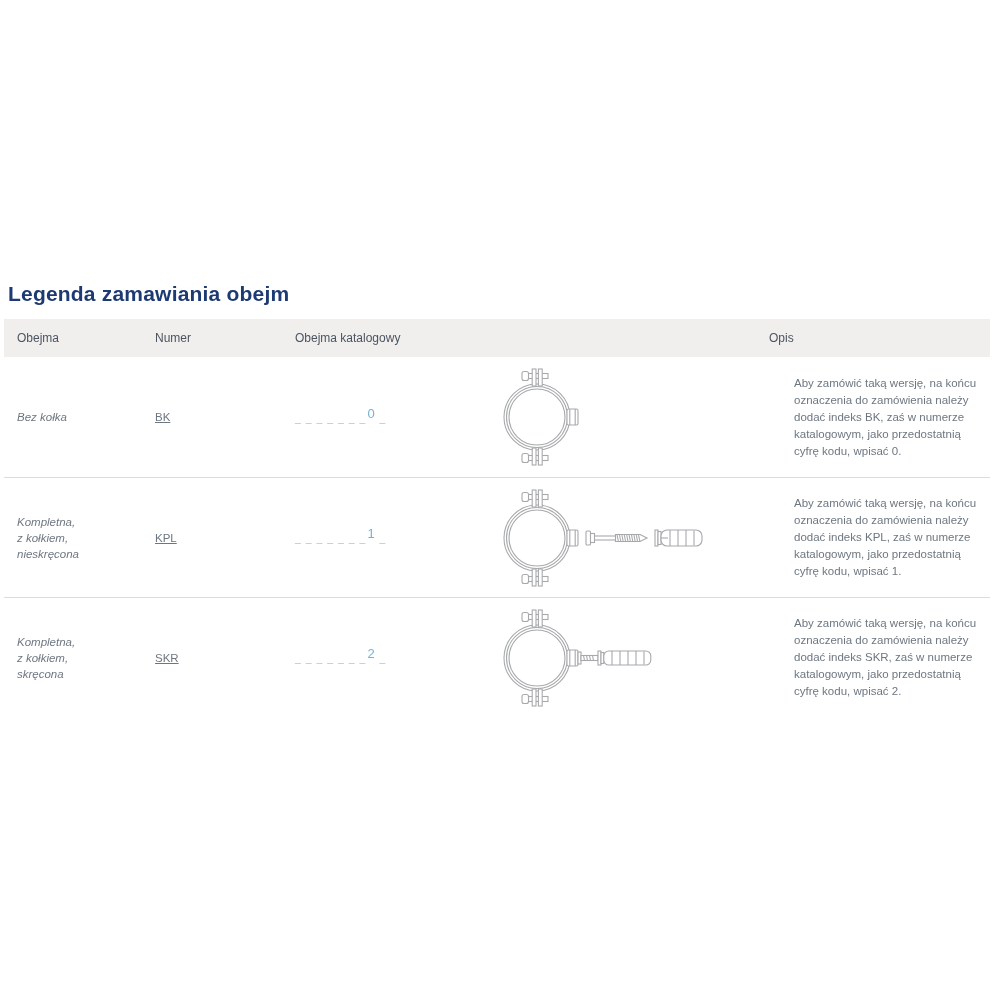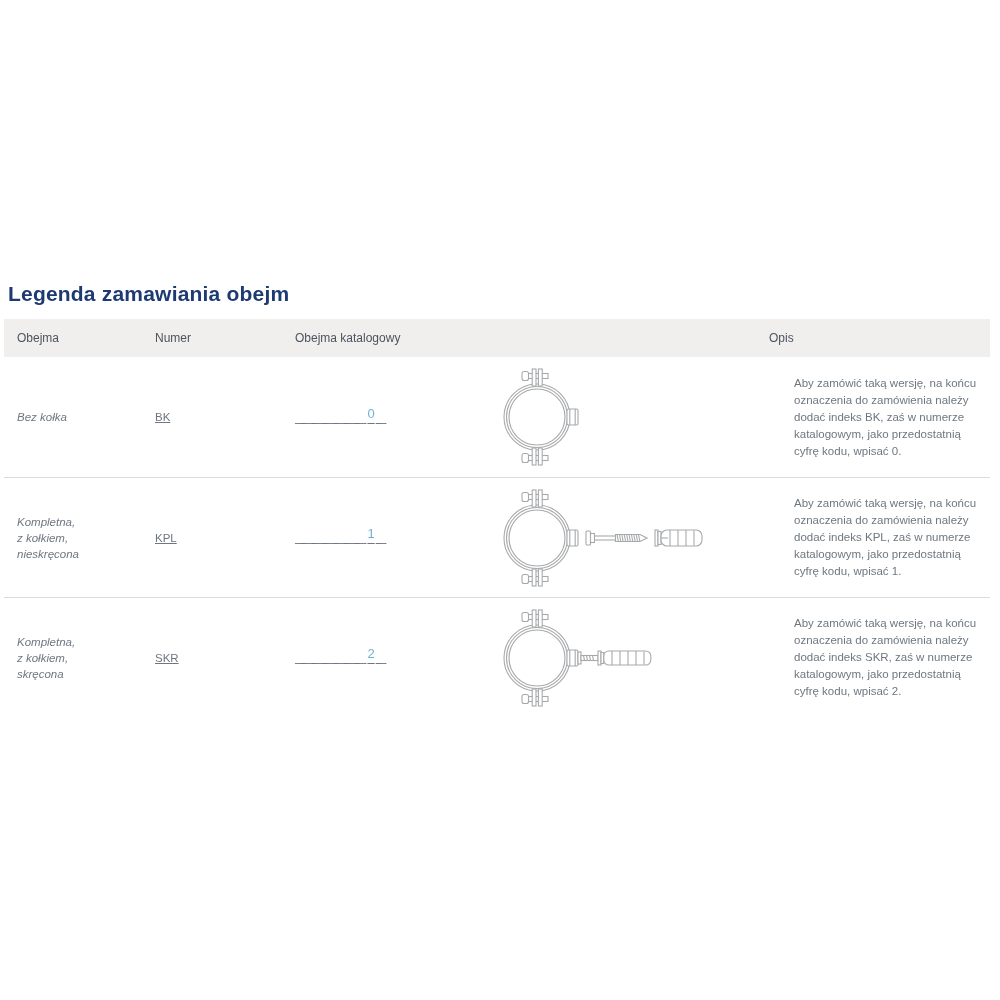--- a/index.html
+++ b/index.html
@@ -41,21 +41,21 @@
   .c1 { width:138px; }
   .c2 { width:137px; }
   .c3 { width:154px; padding-left:16px; }
   .c4 { width:333px; padding-left:54px; display:flex; align-items:center; }
   .c5 { width:224px; padding-left:28px; padding-right:12px; }
   .thead .c5 { padding-left:3px; }
 
   .clamp-type { white-space:pre-line; line-height:16px; color:#6e7781;font-style:italic; }
   .index-label { color:#6e7781;text-decoration:underline; }
 
-  .catalog-number { white-space:nowrap;text-decoration:underline; }
+  .catalog-number { white-space:nowrap; }
   .catalog-dashes {
     color:#8d959e;
     font-size:10.5px;
     font-weight:700;
     letter-spacing:1px;
   }
   .catalog-digit {
     color:#73b1d6;
     font-size:13px;
     position:relative; top:-4px;

